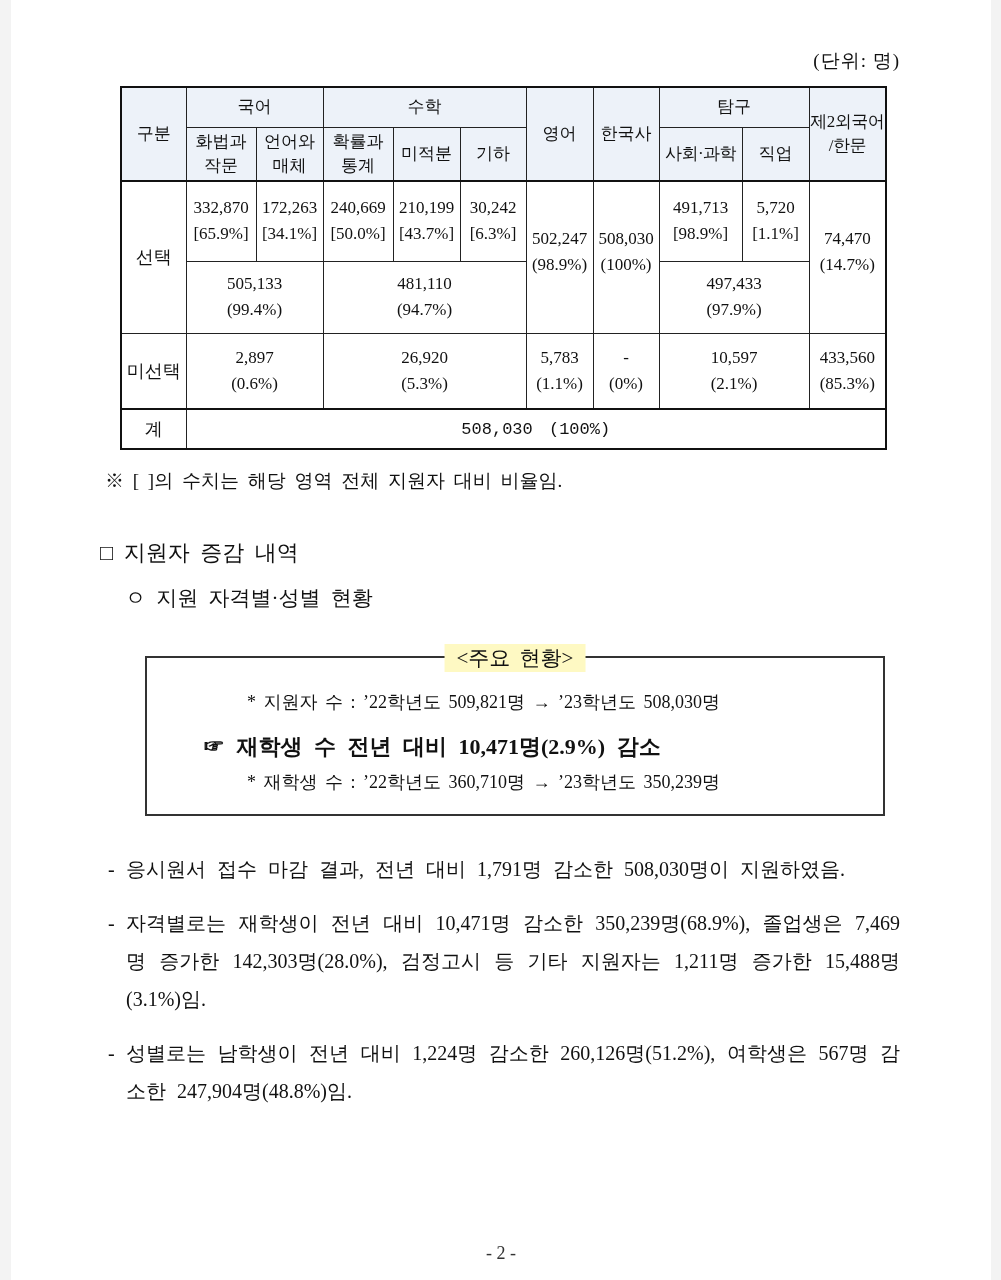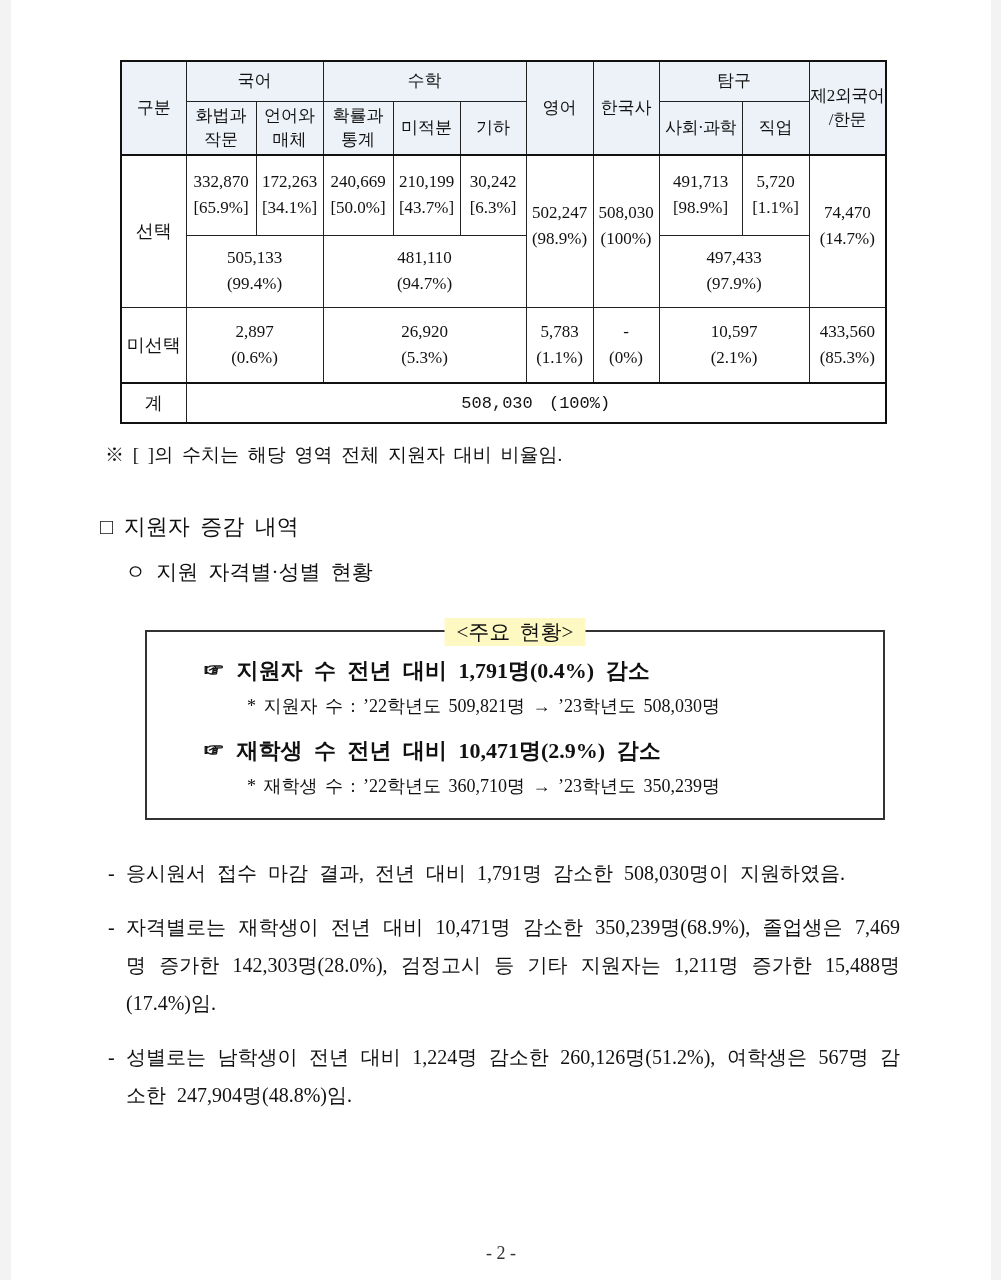--- a/index.html
+++ b/index.html
@@ -141,20 +141,21 @@
     font-size: 18px;
     color: #333;
   }
 </style>
 </head>
 <body>
 
 <div class="page">
   <div class="content">
 
+    <div class="unit-note">(단위: 명)</div>
 
     <table class="stats">
       <colgroup>
         <col style="width:65px">
           <col style="width:70px">
           <col style="width:67px">
         <col style="width:70px">
           <col style="width:67px">
           <col style="width:66px">
         <col style="width:67px">
@@ -279,37 +280,36 @@
 
     <div class="footnote">※ [ ]의 수치는 해당 영역 전체 지원자 대비 비율임.</div>
 
     <div class="section-title">□ 지원자 증감 내역</div>
     <div class="subsection-title">ㅇ 지원 자격별·성별 현황</div>
 
     <div class="hbox">
       <div class="hbox-title">&lt;주요 현황&gt;</div>
 
       <div class="hbox-item">
-        <div class="hbox-headline">☞ 지원자 수 전년 대비 1,791명(0.4%) 감소</div>
         <div class="hbox-detail">* 지원자 수 : ’22학년도 509,821명 → ’23학년도 508,030명</div>
       </div>
       <div class="hbox-item">
         <div class="hbox-headline">☞ 재학생 수 전년 대비 10,471명(2.9%) 감소</div>
         <div class="hbox-detail">* 재학생 수 : ’22학년도 360,710명 → ’23학년도 350,239명</div>
       </div>
     </div>
 
     <div class="paragraphs">
       <div class="para">
         <span class="marker">-</span>
         <span class="ptext">응시원서 접수 마감 결과, 전년 대비 1,791명 감소한 508,030명이 지원하였음.</span>
       </div>
       <div class="para">
         <span class="marker">-</span>
-        <span class="ptext">자격별로는 재학생이 전년 대비 10,471명 감소한 350,239명(68.9%), 졸업생은 7,469명 증가한 142,303명(28.0%), 검정고시 등 기타 지원자는 1,211명 증가한 15,488명(17.4%)임.</span>
+        <span class="ptext">자격별로는 재학생이 전년 대비 10,471명 감소한 350,239명(68.9%), 졸업생은 7,469명 증가한 142,303명(28.0%), 검정고시 등 기타 지원자는 1,211명 증가한 15,488명(3.1%)임.</span>
       </div>
       <div class="para">
         <span class="marker">-</span>
         <span class="ptext">성별로는 남학생이 전년 대비 1,224명 감소한 260,126명(51.2%), 여학생은 567명 감소한 247,904명(48.8%)임.</span>
       </div>
     </div>
 
   </div>
 
   <div class="footer">- 2 -</div>

